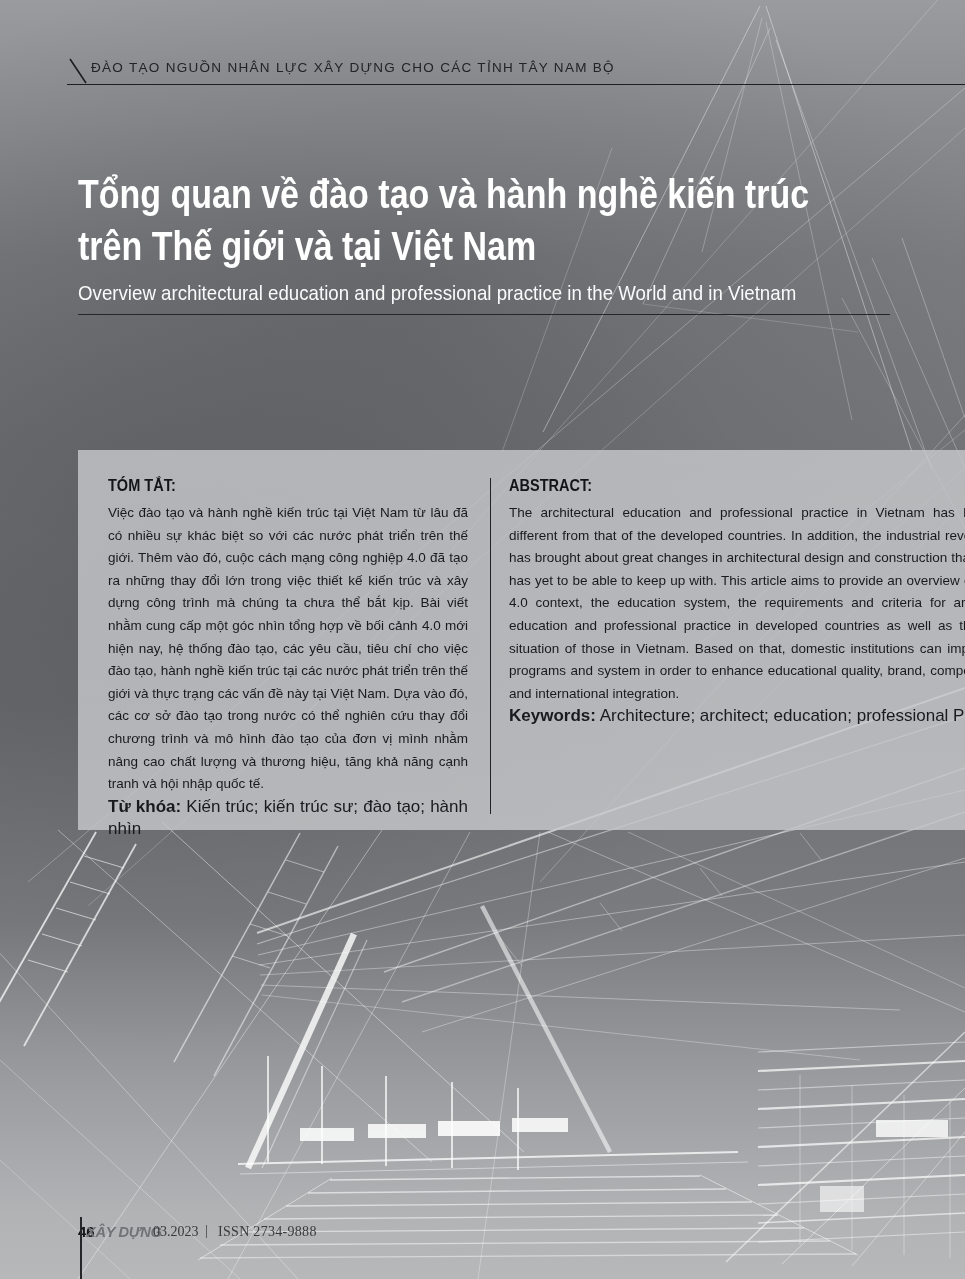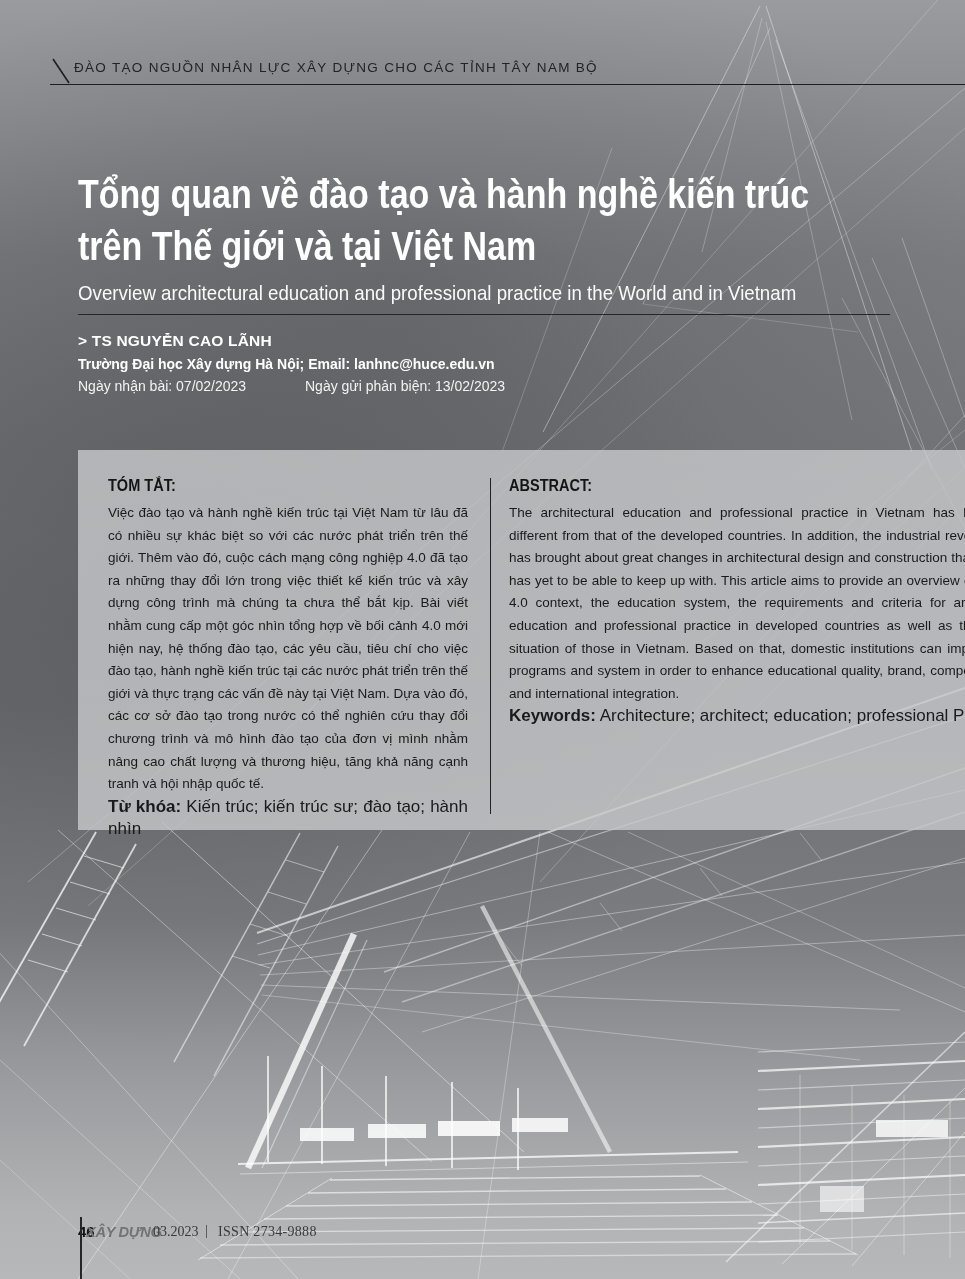--- a/index.html
+++ b/index.html
@@ -8,21 +8,21 @@
     font-family:"Liberation Sans","DejaVu Sans",sans-serif;
     background:
       radial-gradient(900px 520px at 42% 22%, rgba(28,28,32,0.16), rgba(0,0,0,0) 65%),
       radial-gradient(1000px 760px at 16% 46%, rgba(20,20,24,0.18), rgba(0,0,0,0) 62%),
       linear-gradient(180deg,#9a9b9e 0%,#898a8e 10%,#7b7c80 20%,#727377 35%,#6d6e72 55%,#7b7c7f 72%,#9c9da0 85%,#b2b3b5 95%,#b7b8ba 100%);
   }
   .wire{position:absolute;inset:0;z-index:1;}
   .layer{position:absolute;z-index:2;}
 
   
-  .eyebrow-row{left:50px;top:56px;right:0;height:28px;border-bottom:1.6px solid #1e1e21;}
+  .eyebrow-row{left:67px;top:56px;right:0;height:28px;border-bottom:1.6px solid #1e1e21;}
   .eyebrow-text{position:absolute;left:24px;top:4px;font-size:13.5px;letter-spacing:1.3px;
     font-weight:500;color:#232326;white-space:nowrap;}
   .tick{position:absolute;left:0;top:2px;width:22px;height:26px;}
 
   
   .title-block{left:78px;top:168px;width:860px;color:#fff;}
   .title-line{font-size:40px;font-weight:bold;line-height:52px;white-space:nowrap;
     transform:scaleX(.85);transform-origin:0 50%;letter-spacing:0;}
   .subtitle{margin-top:9px;font-size:21px;font-weight:normal;color:rgba(255,255,255,.97);
     white-space:nowrap;transform:scaleX(.89);transform-origin:0 50%;}
@@ -187,28 +187,20 @@
   </div>
 
   <div class="layer title-block">
     <div class="title-line">Tổng quan về đào tạo và hành nghề kiến trúc</div>
     <div class="title-line">trên Thế giới và tại Việt Nam</div>
     <div class="subtitle">Overview architectural education and professional practice in the World and in Vietnam</div>
   </div>
 
   <div class="layer rule"></div>
 
-  <div class="layer author-block">
-    <div class="author-name">&gt; TS NGUYỄN CAO LÃNH</div>
-    <div class="author-affil">Trường Đại học Xây dựng Hà Nội; Email: lanhnc@huce.edu.vn</div>
-    <div class="dates">
-      <span class="d1">Ngày nhận bài: 07/02/2023</span>
-      <span class="d2">Ngày gửi phản biện: 13/02/2023</span>
-    </div>
-  </div>
 
   <div class="layer abstract-box">
     <div class="col-vi">
       <p class="abs-heading">TÓM TẮT:</p>
       <p class="abs-body">Việc đào tạo và hành nghề kiến trúc tại Việt Nam từ lâu đã có nhiều sự khác biệt so với các nước phát triển trên thế giới. Thêm vào đó, cuộc cách mạng công nghiệp 4.0 đã tạo ra những thay đổi lớn trong việc thiết kế kiến trúc và xây dựng công trình mà chúng ta chưa thể bắt kịp. Bài viết nhằm cung cấp một góc nhìn tổng hợp về bối cảnh 4.0 mới hiện nay, hệ thống đào tạo, các yêu cầu, tiêu chí cho việc đào tạo, hành nghề kiến trúc tại các nước phát triển trên thế giới và thực trạng các vấn đề này tại Việt Nam. Dựa vào đó, các cơ sở đào tạo trong nước có thể nghiên cứu thay đổi chương trình và mô hình đào tạo của đơn vị mình nhằm nâng cao chất lượng và thương hiệu, tăng khả năng cạnh tranh và hội nhập quốc tế.</p>
       <p class="abs-keywords"><span class="kw-label">Từ khóa:</span><span> Kiến trúc; kiến trúc sư; đào tạo; hành nhìn</span></p>
     </div>
     <div class="col-divider"></div>
     <div class="col-en">
       <p class="abs-heading">ABSTRACT:</p>

